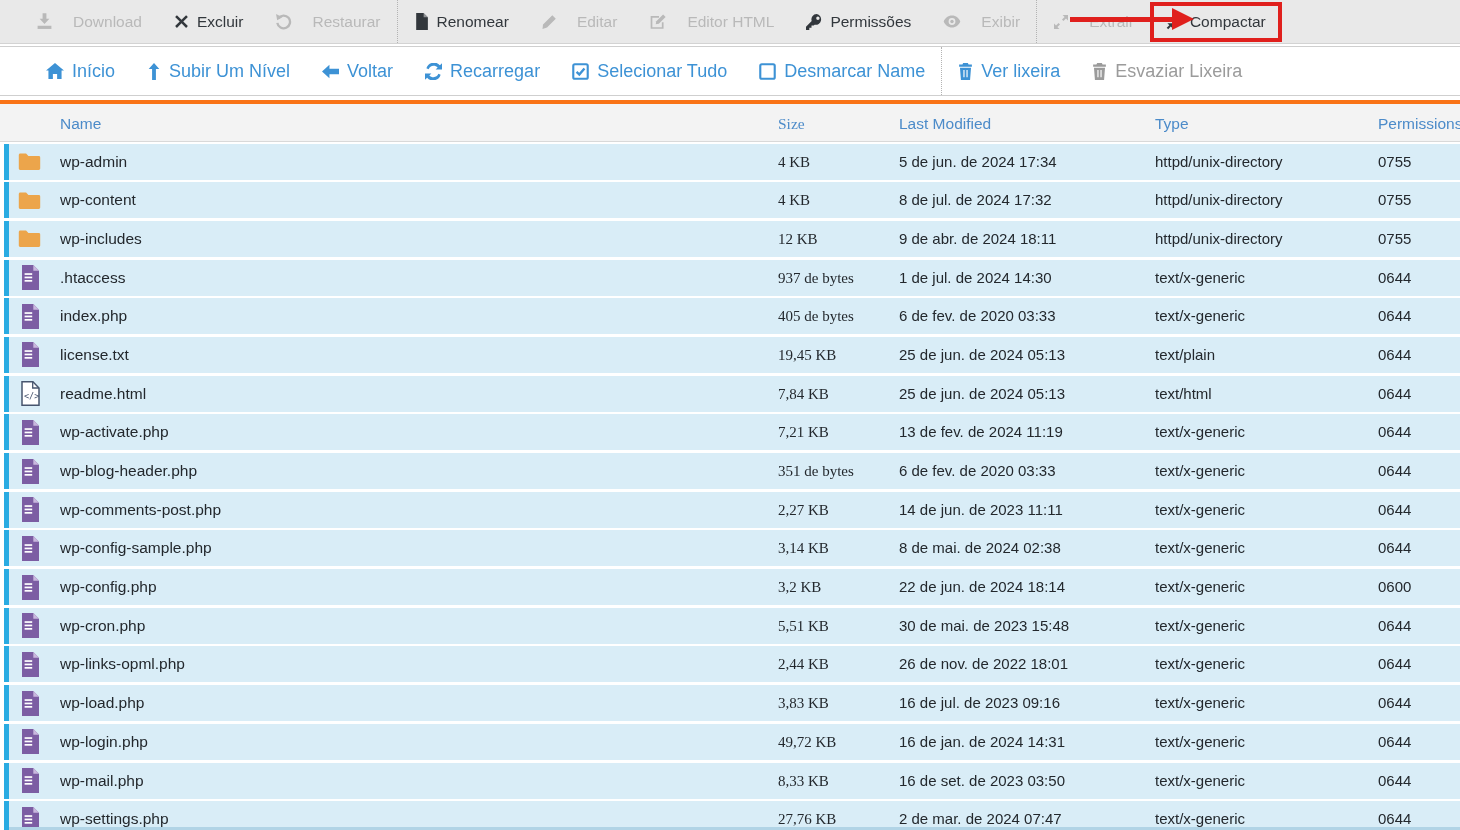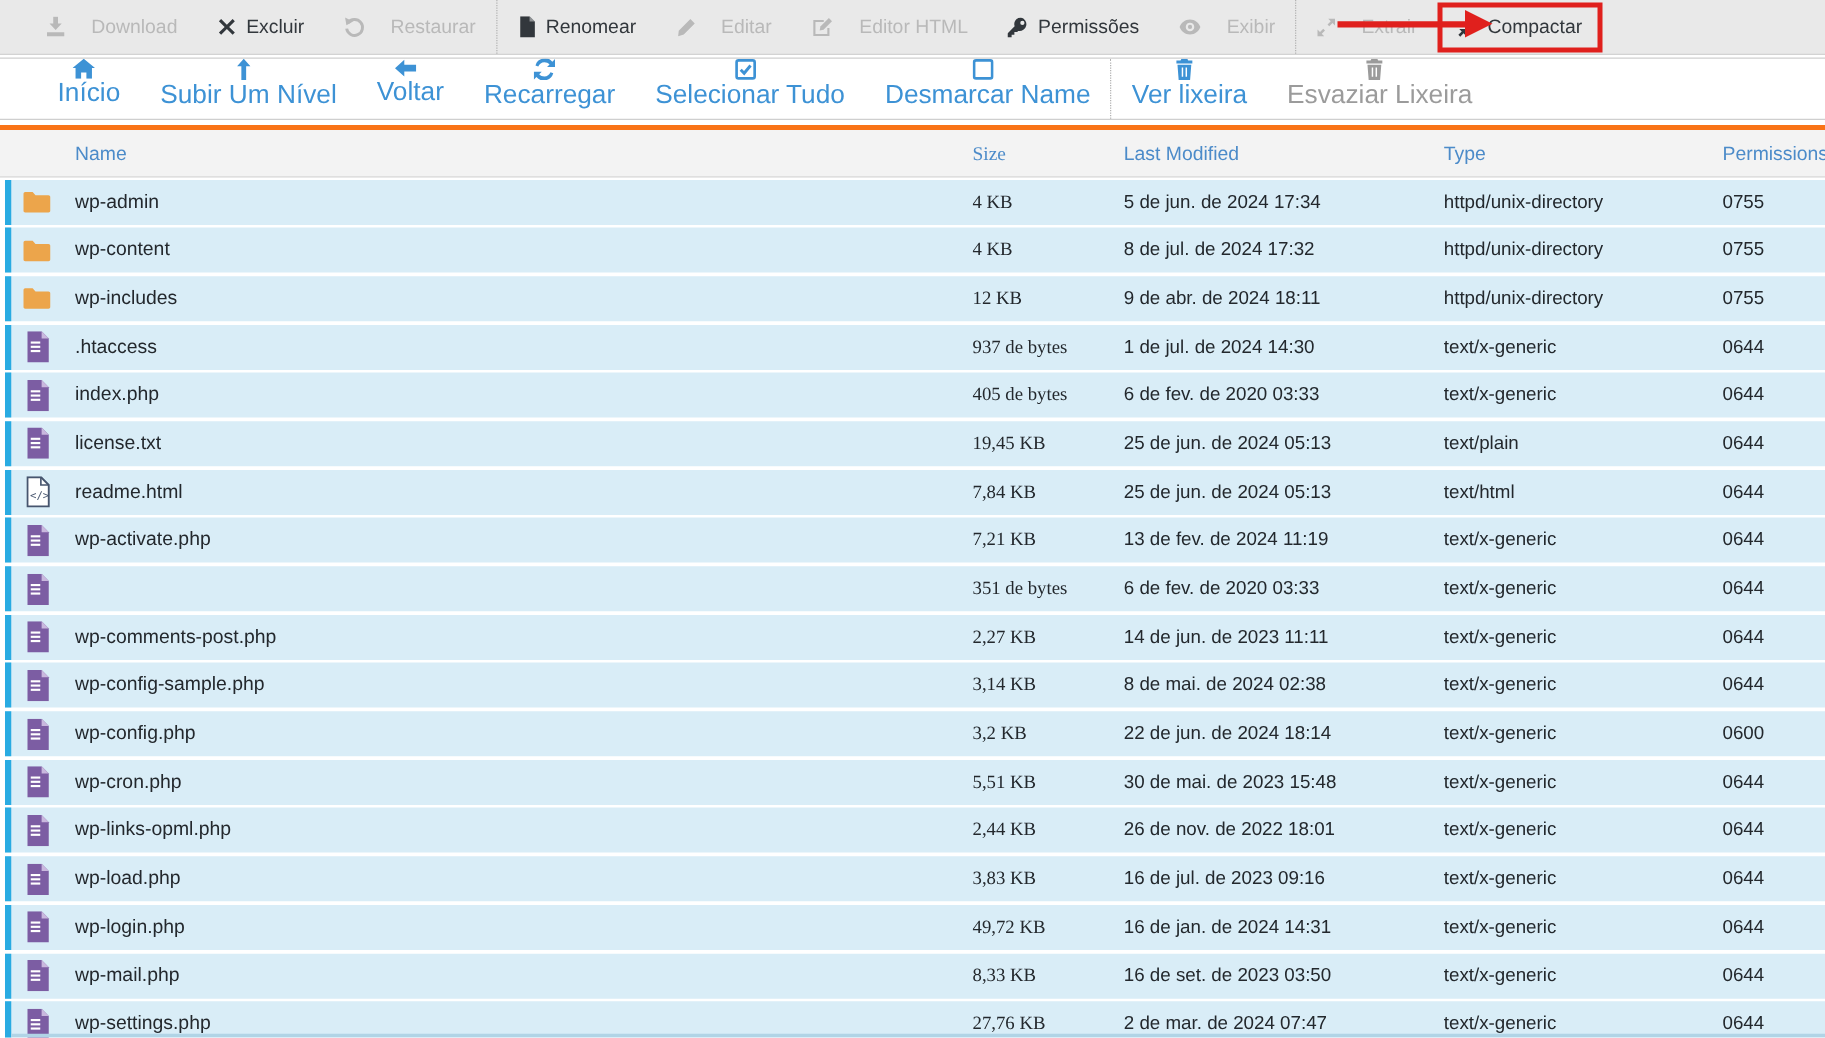--- a/index.html
+++ b/index.html
@@ -35,21 +35,21 @@
   .toolbar-secondary{
     height:50px;
     margin-top:2px;
     background:#fff;
     border-top:1px solid #cfcfcf;
     border-bottom:1px solid #cfcfcf;
     display:flex;
     align-items:stretch;
     padding-left:30px;
   }
-  .toolbar-secondary .tb-item{color:var(--accent_blue);font-size:21px;flex-direction:column;}
+  .toolbar-secondary .tb-item{color:var(--accent_blue);font-size:18px;}
   .toolbar-secondary .tb-item.disabled{color:#9b9b9b;}
   .tb-item{
     display:flex;align-items:center;
     padding:0 16px;
     white-space:nowrap;
     cursor:pointer;
     height:100%;
   }
   .tb-icon{display:inline-flex;align-items:center;margin-right:8px;}
   .tb-icon svg{display:block;}
@@ -421,20 +421,21 @@
             <svg width="19" height="25" viewBox="0 0 19 25">
               <path fill="#7c5da3" d="M1 0h11.3L18 5.7V25H1z"></path>
               <path fill="#c9b8de" d="M12.3 0L18 5.7h-5.7z"></path>
               <g fill="#ffffff">
                 <rect x="3.6" y="8.2" width="7.6" height="1.7"></rect>
                 <rect x="3.6" y="11.6" width="7.6" height="1.7"></rect>
                 <rect x="3.6" y="15" width="7.6" height="1.7"></rect>
               </g>
             </svg>
           </span>
+          <span class="name-label">wp-blog-header.php</span>
         </div>
         <div class="cell col-size">351 de bytes</div>
         <div class="cell col-modified">6 de fev. de 2020 03:33</div>
         <div class="cell col-type">text/x-generic</div>
         <div class="cell col-perm">0644</div>
       </div>
       <div class="file-row selected">
         <div class="cell cell-name">
           <span class="row-icon">
             <svg width="19" height="25" viewBox="0 0 19 25">

